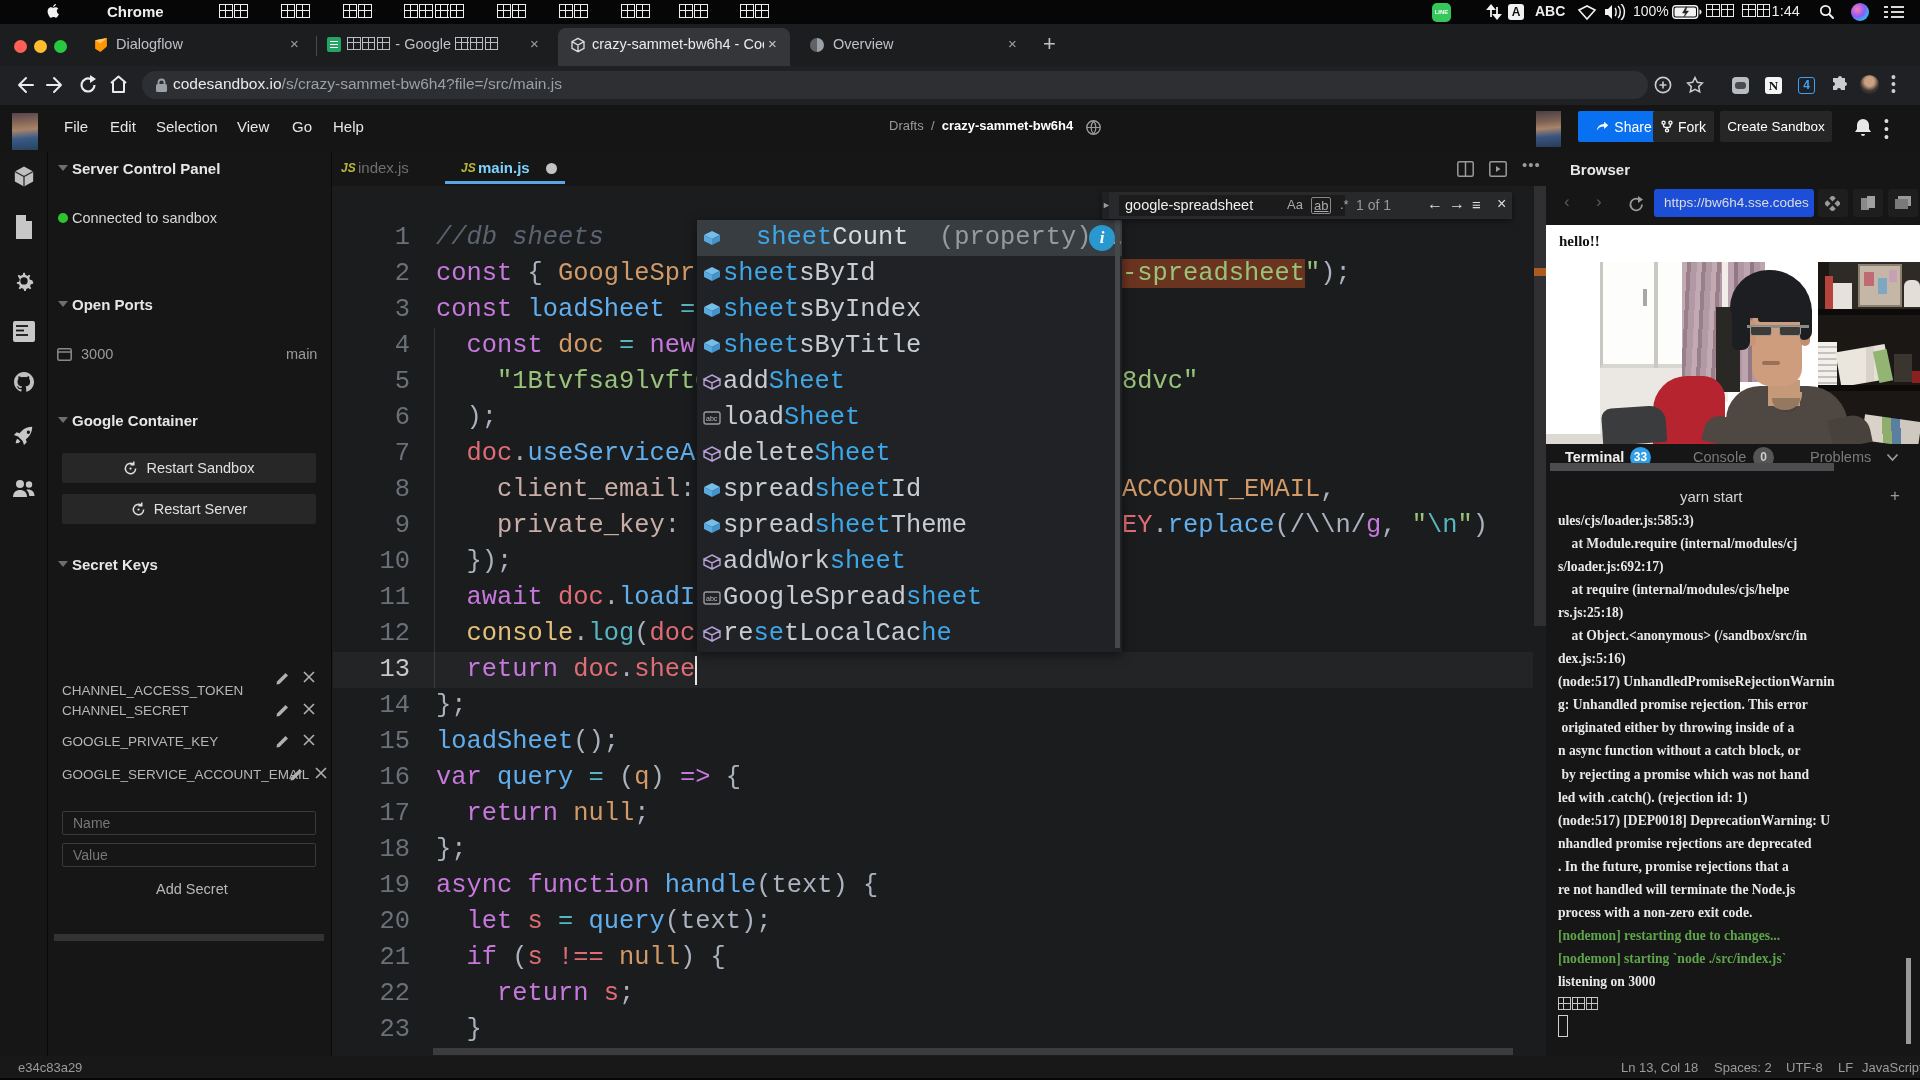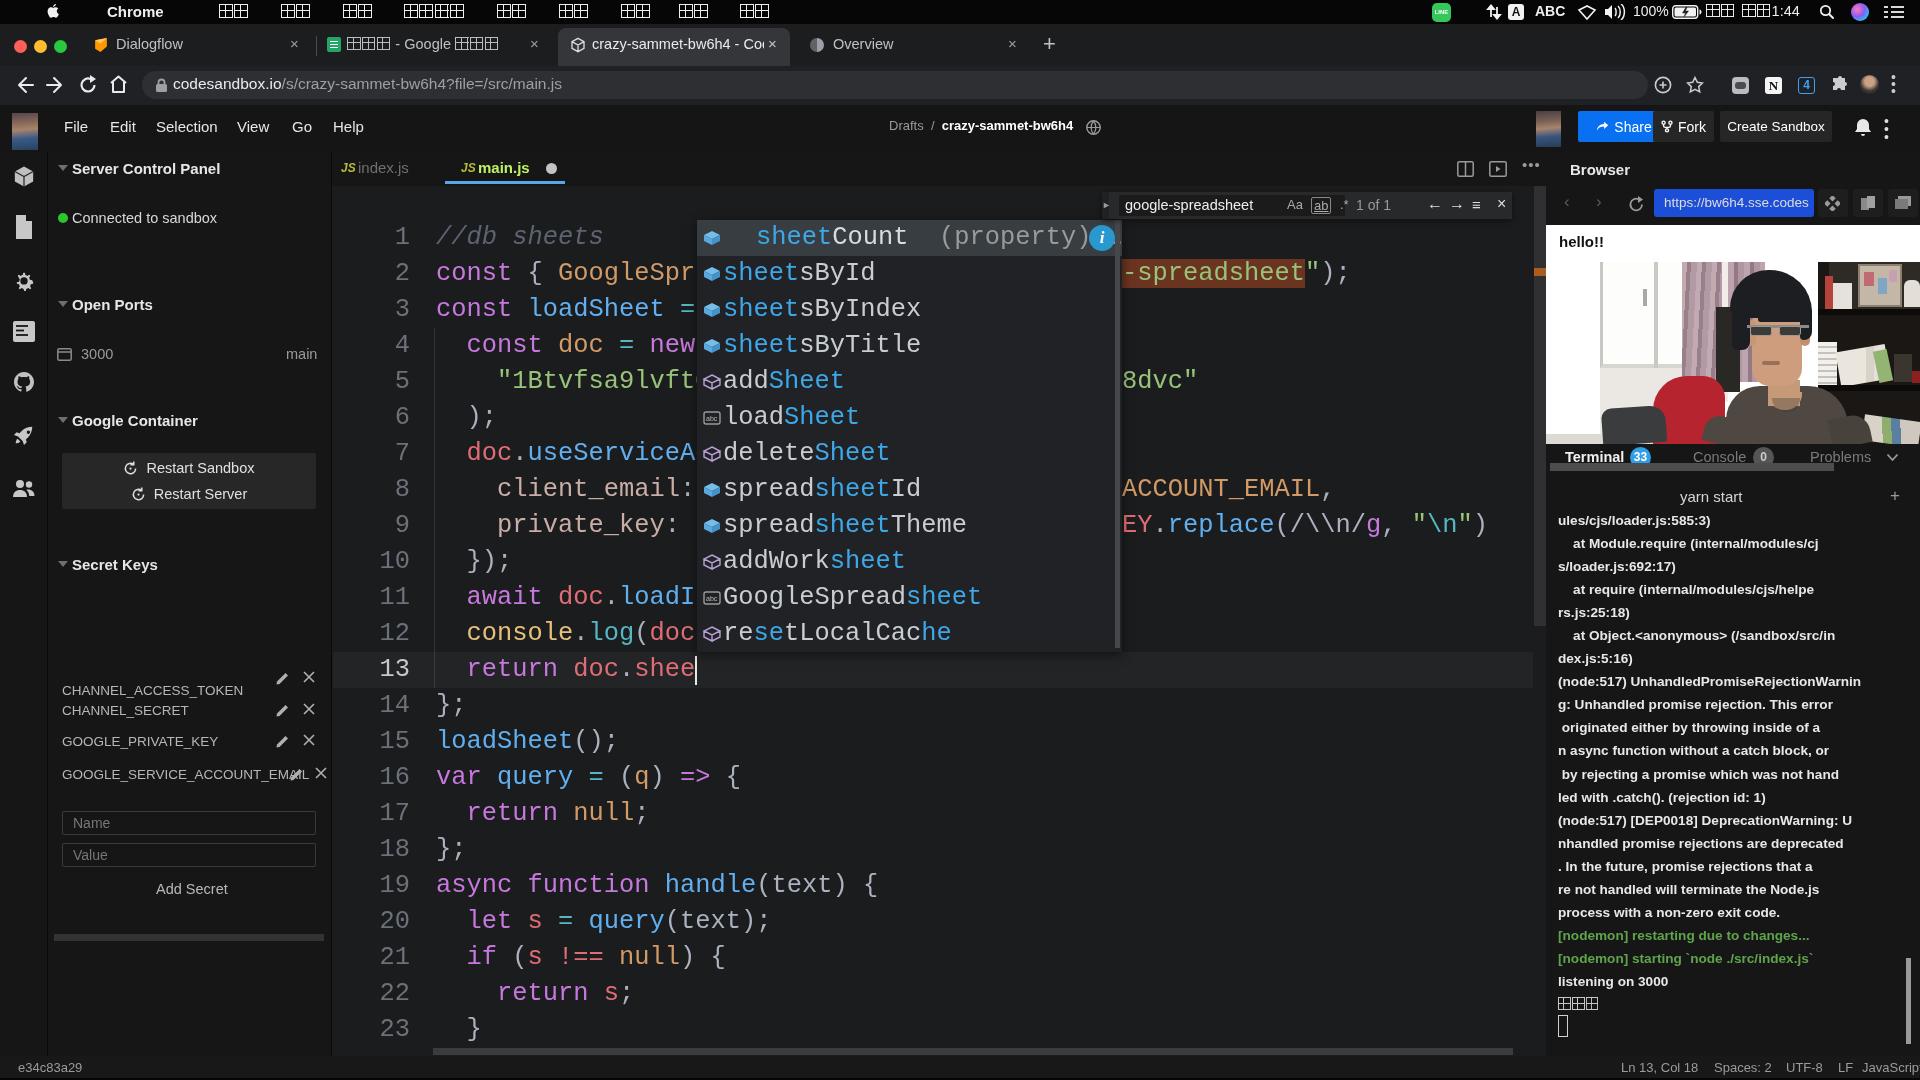--- a/index.html
+++ b/index.html
@@ -47,21 +47,21 @@
 #gutter { position:absolute; left:350px; top:220px; width:60px; text-align:right; font-family:"Liberation Mono",monospace; font-size:25.41px; line-height:36px; color:#6b7178; white-space:pre; }
 .kw { color:#c678dd; } .fn { color:#61afef; } .st { color:#98c379; } .or { color:#d19a66; }
 .rd { color:#e06c75; } .cy { color:#56b6c2; } .yl { color:#e5c07b; } .cm { color:#5c6370; font-style:italic; }
 
 #popup { position:absolute; left:697px; top:220px; width:425px; height:432px; background:#202225; box-shadow:0 3px 10px rgba(0,0,0,.5); font-family:"Liberation Mono",monospace; font-size:25.41px; }
 .prow { position:absolute; left:0; width:425px; height:36px; line-height:36px; white-space:pre; color:#c8cdd2; padding-left:26px; }
 .mt { color:#3ea7e8; }
 .pic { position:absolute; left:5px; width:20px; height:20px; }
 
 #rpanel { left:1546px; top:152px; width:374px; height:904px; background:#161616; }
-.mono { font-family:Liberation Sans, sans-serif; }
+.mono { font-family:Liberation Serif, serif; }
 
 #statusbar { left:0; top:1056px; width:1920px; height:22px; background:#181818; color:#9b9b9b; font-size:13px; }
 #blackstrip { left:0; top:1078px; width:1920px; height:2px; background:#060606; }
 </style>
 </head>
 <body>
 <div id="stage">
   <div id="menubar" class="abs">
     <svg class="abs" style="left:47px;top:4px" width="14" height="16" viewBox="0 0 14 16">
         <path fill="#f2f2f2" d="M11.5 8.4c0-2 1.7-3 1.8-3.1-1-1.4-2.4-1.6-2.9-1.6-1.3-.1-2.4.7-3 .7-.6 0-1.6-.7-2.6-.7C3.4 3.7 2.1 4.5 1.4 5.8-.1 8.3 1 12 2.4 14c.7 1 1.5 2.1 2.6 2.1 1 0 1.4-.7 2.7-.7 1.3 0 1.6.7 2.7.7 1.1 0 1.8-1 2.5-2 .8-1.2 1.1-2.3 1.1-2.4 0 0-2.2-.9-2.5-3.3zM9.6 2.2c.6-.7 1-1.6.9-2.2-.8 0-1.8.6-2.4 1.3-.5.6-1 1.6-.9 2.2.9.1 1.8-.5 2.4-1.3z" transform="scale(0.85)"></path>
@@ -266,21 +266,21 @@
         <line x1="0.8" y1="4" x2="14.2" y2="4" stroke="#8a8a8a" stroke-width="1.5"></line>
       </svg>
     <span class="abs" style="left:33px;top:194px;font-size:14.5px;color:#9a9a9a;">3000</span>
     <span class="abs" style="left:238px;top:194px;font-size:14.5px;color:#9a9a9a;">main</span>
     <div class="tri" style="left:10px;top:265px;"></div>
     <span class="sechead" style="left:24px;top:260px;font-weight:bold;">Google Container</span>
     <div class="lbtn" style="top:301px;"><svg width="15" height="15" viewBox="0 0 16 16" style="margin-right:8px">
           <path fill="none" stroke="#ddd" stroke-width="1.6" d="M13.5 8 a5.5 5.5 0 1 1 -2-4.2 M11.5 0.5 v3.5 h-3.5"></path>
           <circle cx="8" cy="8" r="1.2" fill="#ddd"></circle>
         </svg>Restart Sandbox</div>
-    <div class="lbtn" style="top:327px;text-align:center;"><svg width="15" height="15" viewBox="0 0 16 16" style="margin-right:8px">
+    <div class="lbtn" style="top:342px;text-align:center;"><svg width="15" height="15" viewBox="0 0 16 16" style="margin-right:8px">
           <path fill="none" stroke="#ddd" stroke-width="1.6" d="M13.5 8 a5.5 5.5 0 1 1 -2-4.2 M11.5 0.5 v3.5 h-3.5"></path>
           <circle cx="8" cy="8" r="1.2" fill="#ddd"></circle>
         </svg>Restart Server</div>
     <div class="tri" style="left:10px;top:409px;"></div>
     <span class="sechead" style="left:24px;top:404px;font-weight:bold;">Secret Keys</span>
     <span class="seckey" style="left:14px;top:519px;margin-top:12px;">CHANNEL_ACCESS_TOKEN</span>
     <span class="seckey" style="left:14px;top:551px;">CHANNEL_SECRET</span>
     <span class="seckey" style="left:14px;top:582px;">GOOGLE_PRIVATE_KEY</span>
     <span class="seckey" style="left:14px;top:615px;">GOOGLE_SERVICE_ACCOUNT_EMAIL</span>
     <svg class="abs" style="left:228px;top:519px" width="14" height="14" viewBox="0 0 14 14">
@@ -310,21 +310,21 @@
     <div class="linput" style="top:659px;">Name</div>
     <div class="linput" style="top:691px;">Value</div>
     <span class="abs" style="left:108px;top:729px;font-size:14.5px;color:#b8b8b8;">Add Secret</span>
     <div class="abs" style="left:6px;top:782px;width:270px;height:7px;background:#333;"></div>
   </div>
   <div id="editor" class="abs"></div>
   <div id="edtabs" class="abs">
     <span class="abs" style="left:9px;top:9px;color:#b8b83b;font-size:12px;font-weight:bold;font-style:italic;">JS</span>
     <span class="abs" style="left:26px;top:7px;color:#6f6f6f;font-size:15px;">index.js</span>
     <span class="abs" style="left:129px;top:9px;color:#b8b83b;font-size:12px;font-weight:bold;font-style:italic;">JS</span>
-    <span class="abs" style="left:146px;top:7px;color:#bef264;font-size:15px;font-weight:bold;">main.js</span>
+    <span class="abs" style="left:146px;top:7px;color:#7dd3fc;font-size:15px;font-weight:bold;">main.js</span>
     <div class="abs" style="left:214px;top:11px;width:11px;height:11px;border-radius:50%;background:#c3c3c3;"></div>
     <div class="abs" style="left:113px;top:29px;width:120px;height:2.5px;background:#59a7e8;"></div>
     <svg class="abs" style="left:1125px;top:9px" width="17" height="16" viewBox="0 0 17 16">
         <rect x="0.8" y="0.8" width="15.4" height="14.4" rx="1.5" fill="none" stroke="#9a9a9a" stroke-width="1.5"></rect>
         <line x1="8.5" y1="0.8" x2="8.5" y2="15.2" stroke="#9a9a9a" stroke-width="1.5"></line>
       </svg>
     <svg class="abs" style="left:1157px;top:9px" width="18" height="16" viewBox="0 0 18 16">
         <rect x="0.8" y="0.8" width="16.4" height="14.4" rx="1.5" fill="none" stroke="#9a9a9a" stroke-width="1.5"></rect>
         <path d="M7 5 L11.5 8 L7 11 Z" fill="#9a9a9a"></path>
       </svg>

